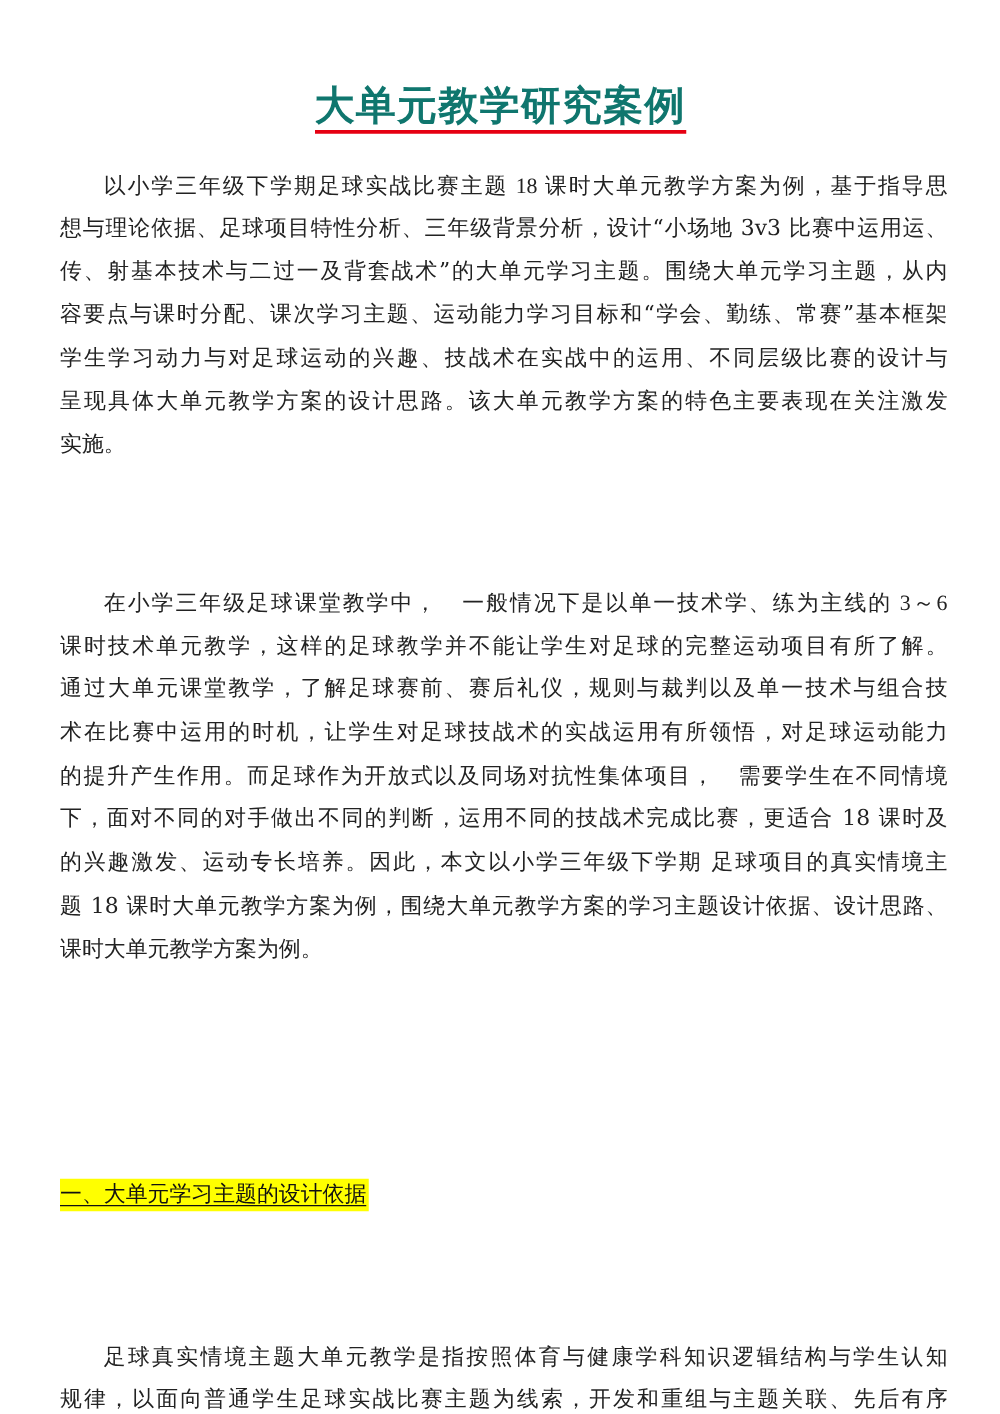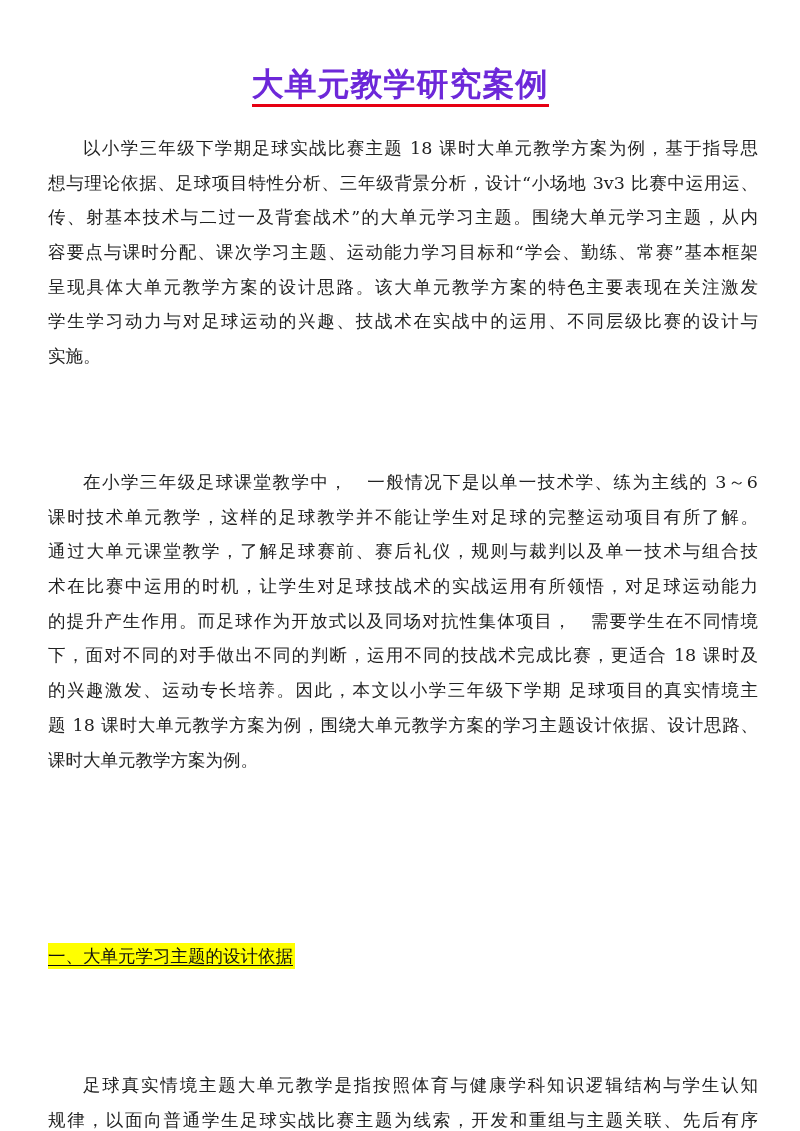--- a/index.html
+++ b/index.html
@@ -22,21 +22,21 @@
     }
     .title {
       position: absolute;
       left: 0; width: 800px;
       top: 64px;
       text-align: center;
       font-family: "DejaVu Sans", "Liberation Sans", sans-serif;
       font-weight: bold;
       font-size: 32px;
       line-height: 40px;
-      color: #6d28d9;
+      color: #0f766e;
       letter-spacing: 1px;
     }
     .title span {
       border-bottom: 3px solid #e60012;
       padding-bottom: 1px;
     }
     .para {
       position: absolute;
       left: 48px;
       width: 710px;
@@ -46,20 +46,21 @@
       height: 34.7px;
       line-height: 34.7px;
       font-size: 17.5px;
       white-space: nowrap;
       text-align: justify;
       text-align-last: justify;
       letter-spacing: 0px;
     }
     .line.indent {
       padding-left: 35px;
+      font-family: Liberation Serif, serif;
     }
     .line.last {
       text-align-last: left;
     }
     .heading {
       position: absolute;
       left: 48px;
       top: 928px;
       font-family: "DejaVu Sans", "Liberation Sans", sans-serif;
       font-size: 17.5px;
@@ -82,22 +83,22 @@
 
   <div class="title">
     <span>大单元教学研究案例</span>
   </div>
 
   <div class="para" style="top:131px;">
     <span class="line indent">以小学三年级下学期足球实战比赛主题 18 课时大单元教学方案为例，基于指导思</span>
     <span class="line">想与理论依据、足球项目特性分析、三年级背景分析，设计“小场地 3v3 比赛中运用运、</span>
     <span class="line">传、射基本技术与二过一及背套战术”的大单元学习主题。围绕大单元学习主题，从内</span>
     <span class="line">容要点与课时分配、课次学习主题、运动能力学习目标和“学会、勤练、常赛”基本框架</span>
+    <span class="line">学生学习动力与对足球运动的兴趣、技战术在实战中的运用、不同层级比赛的设计与</span>
     <span class="line">呈现具体大单元教学方案的设计思路。该大单元教学方案的特色主要表现在关注激发</span>
-    <span class="line">学生学习动力与对足球运动的兴趣、技战术在实战中的运用、不同层级比赛的设计与</span>
     <span class="line last">实施。</span>
   </div>
 
   <div class="para" style="top:465px;">
     <span class="line indent">在小学三年级足球课堂教学中，　一般情况下是以单一技术学、练为主线的 3～6</span>
     <span class="line">课时技术单元教学，这样的足球教学并不能让学生对足球的完整运动项目有所了解。</span>
     <span class="line">通过大单元课堂教学，了解足球赛前、赛后礼仪，规则与裁判以及单一技术与组合技</span>
     <span class="line">术在比赛中运用的时机，让学生对足球技战术的实战运用有所领悟，对足球运动能力</span>
     <span class="line">的提升产生作用。而足球作为开放式以及同场对抗性集体项目，　需要学生在不同情境</span>
     <span class="line">下，面对不同的对手做出不同的判断，运用不同的技战术完成比赛，更适合 18 课时及</span>

